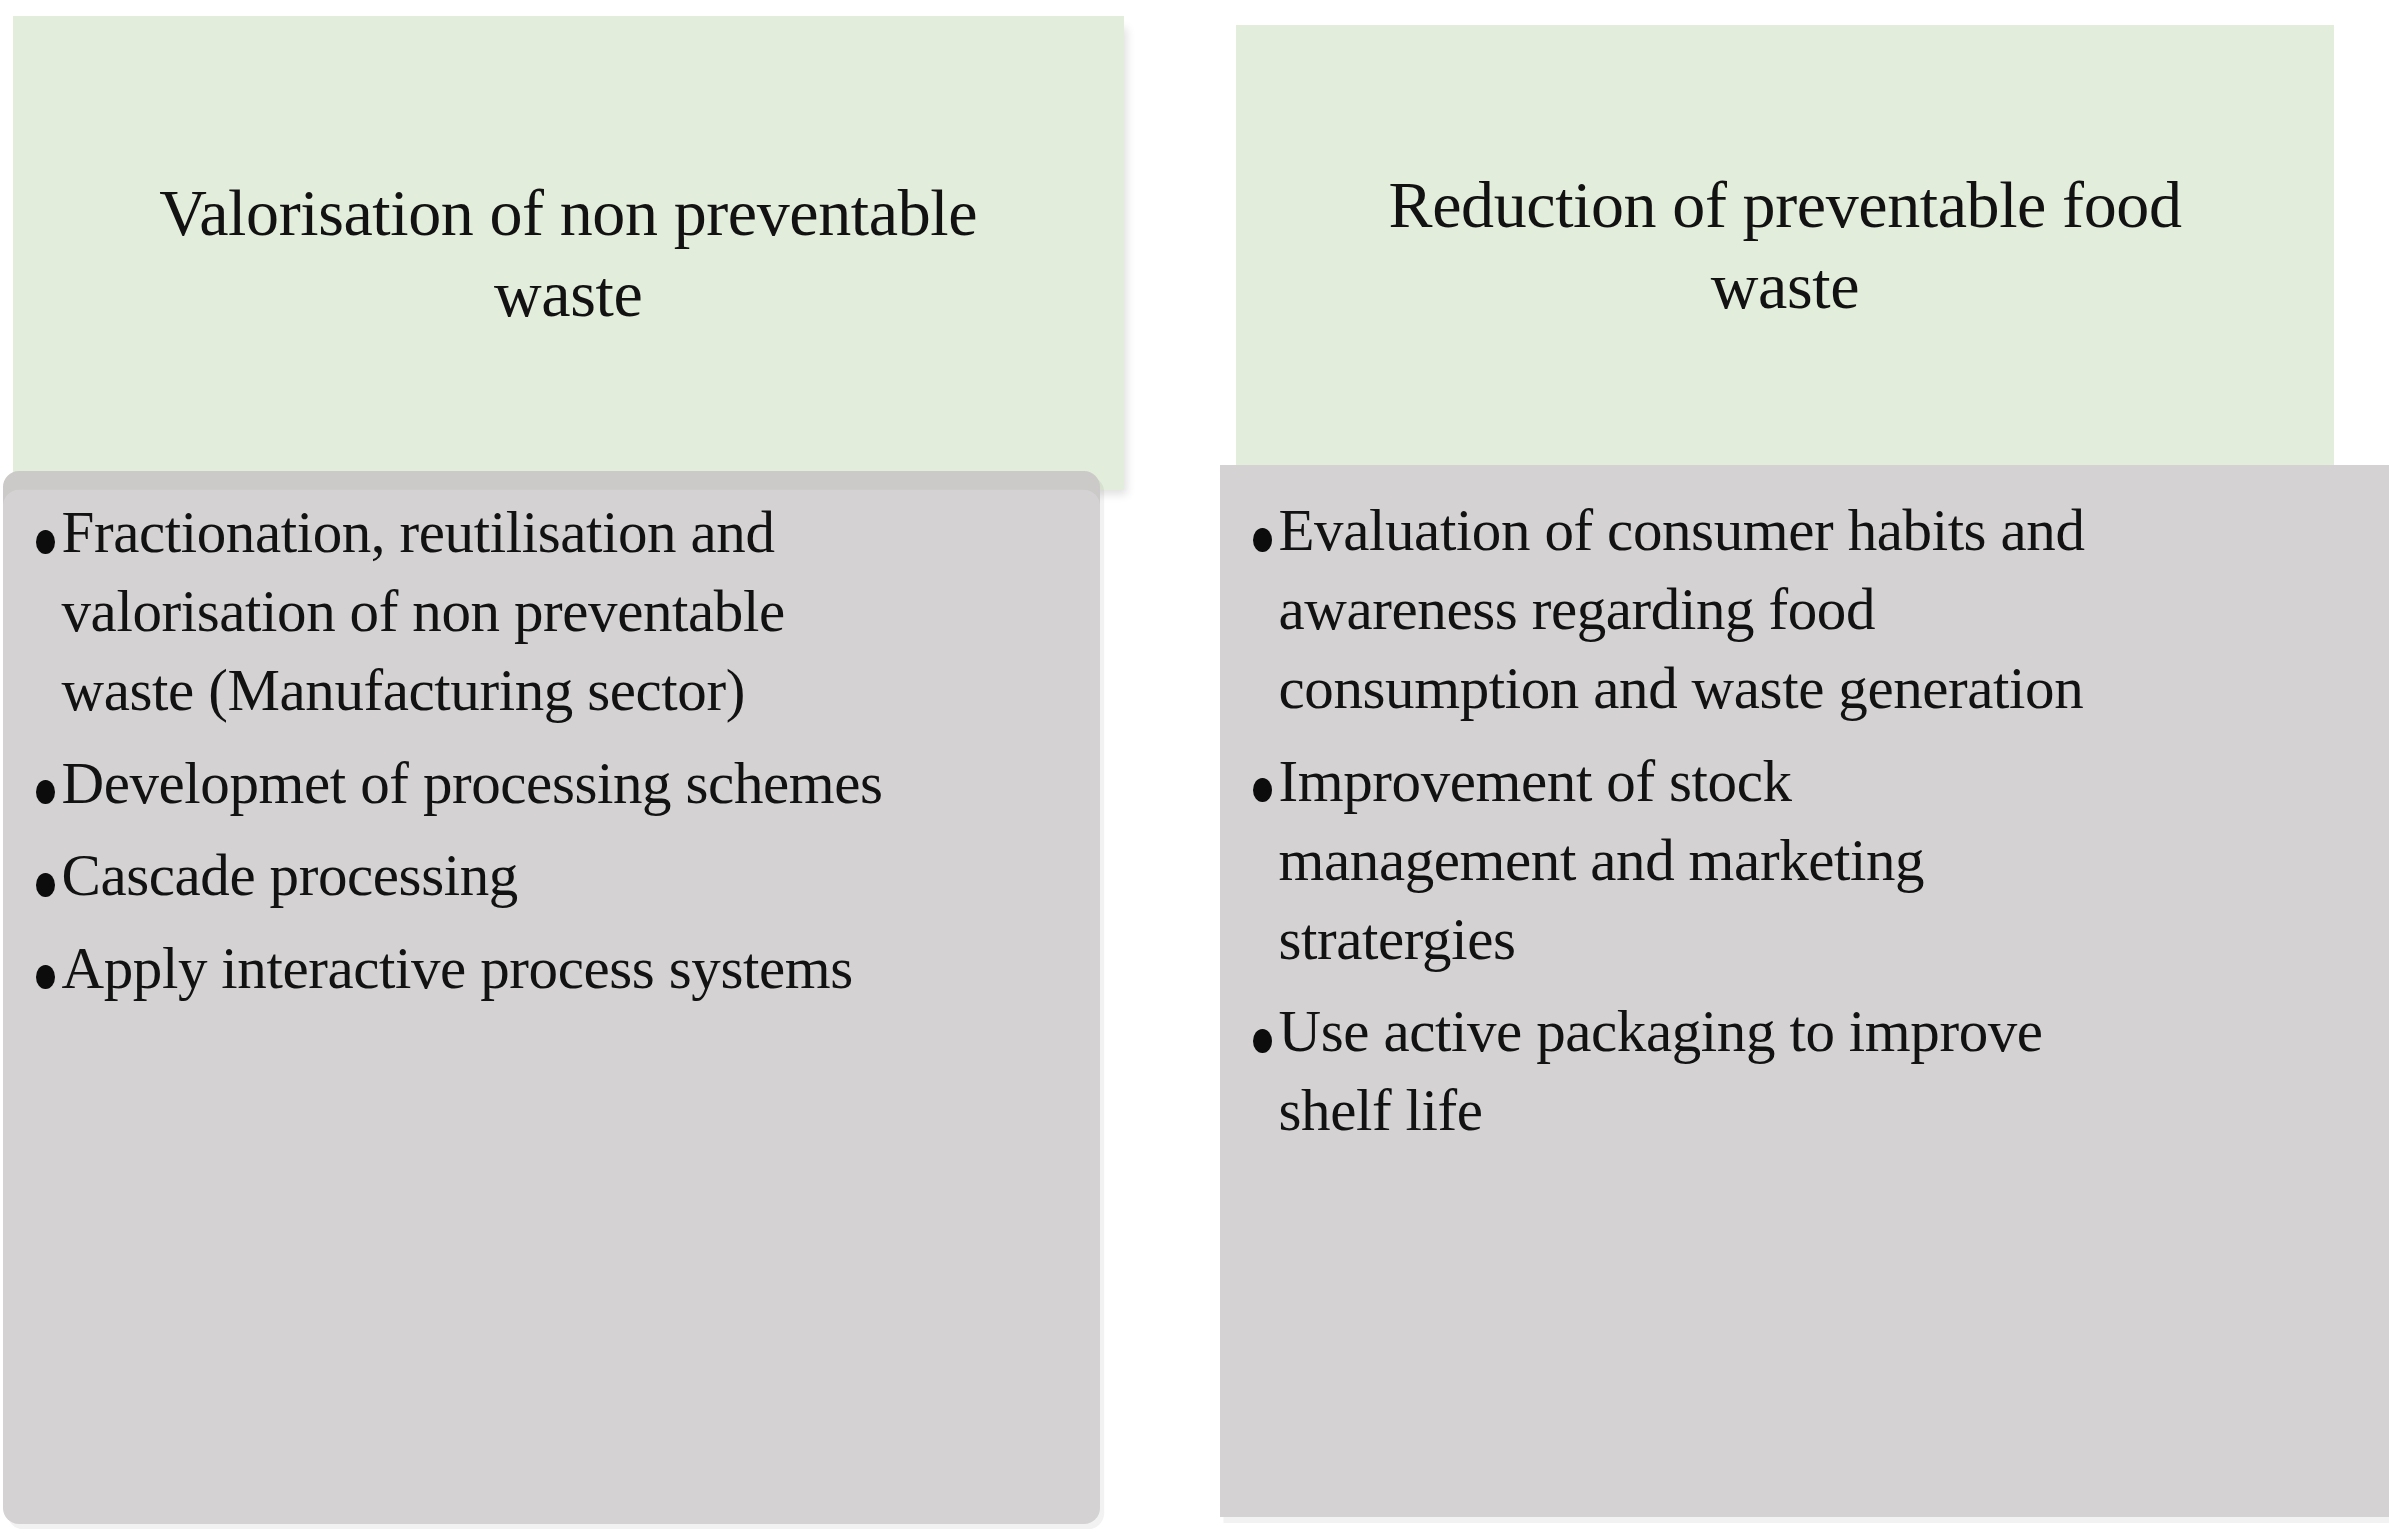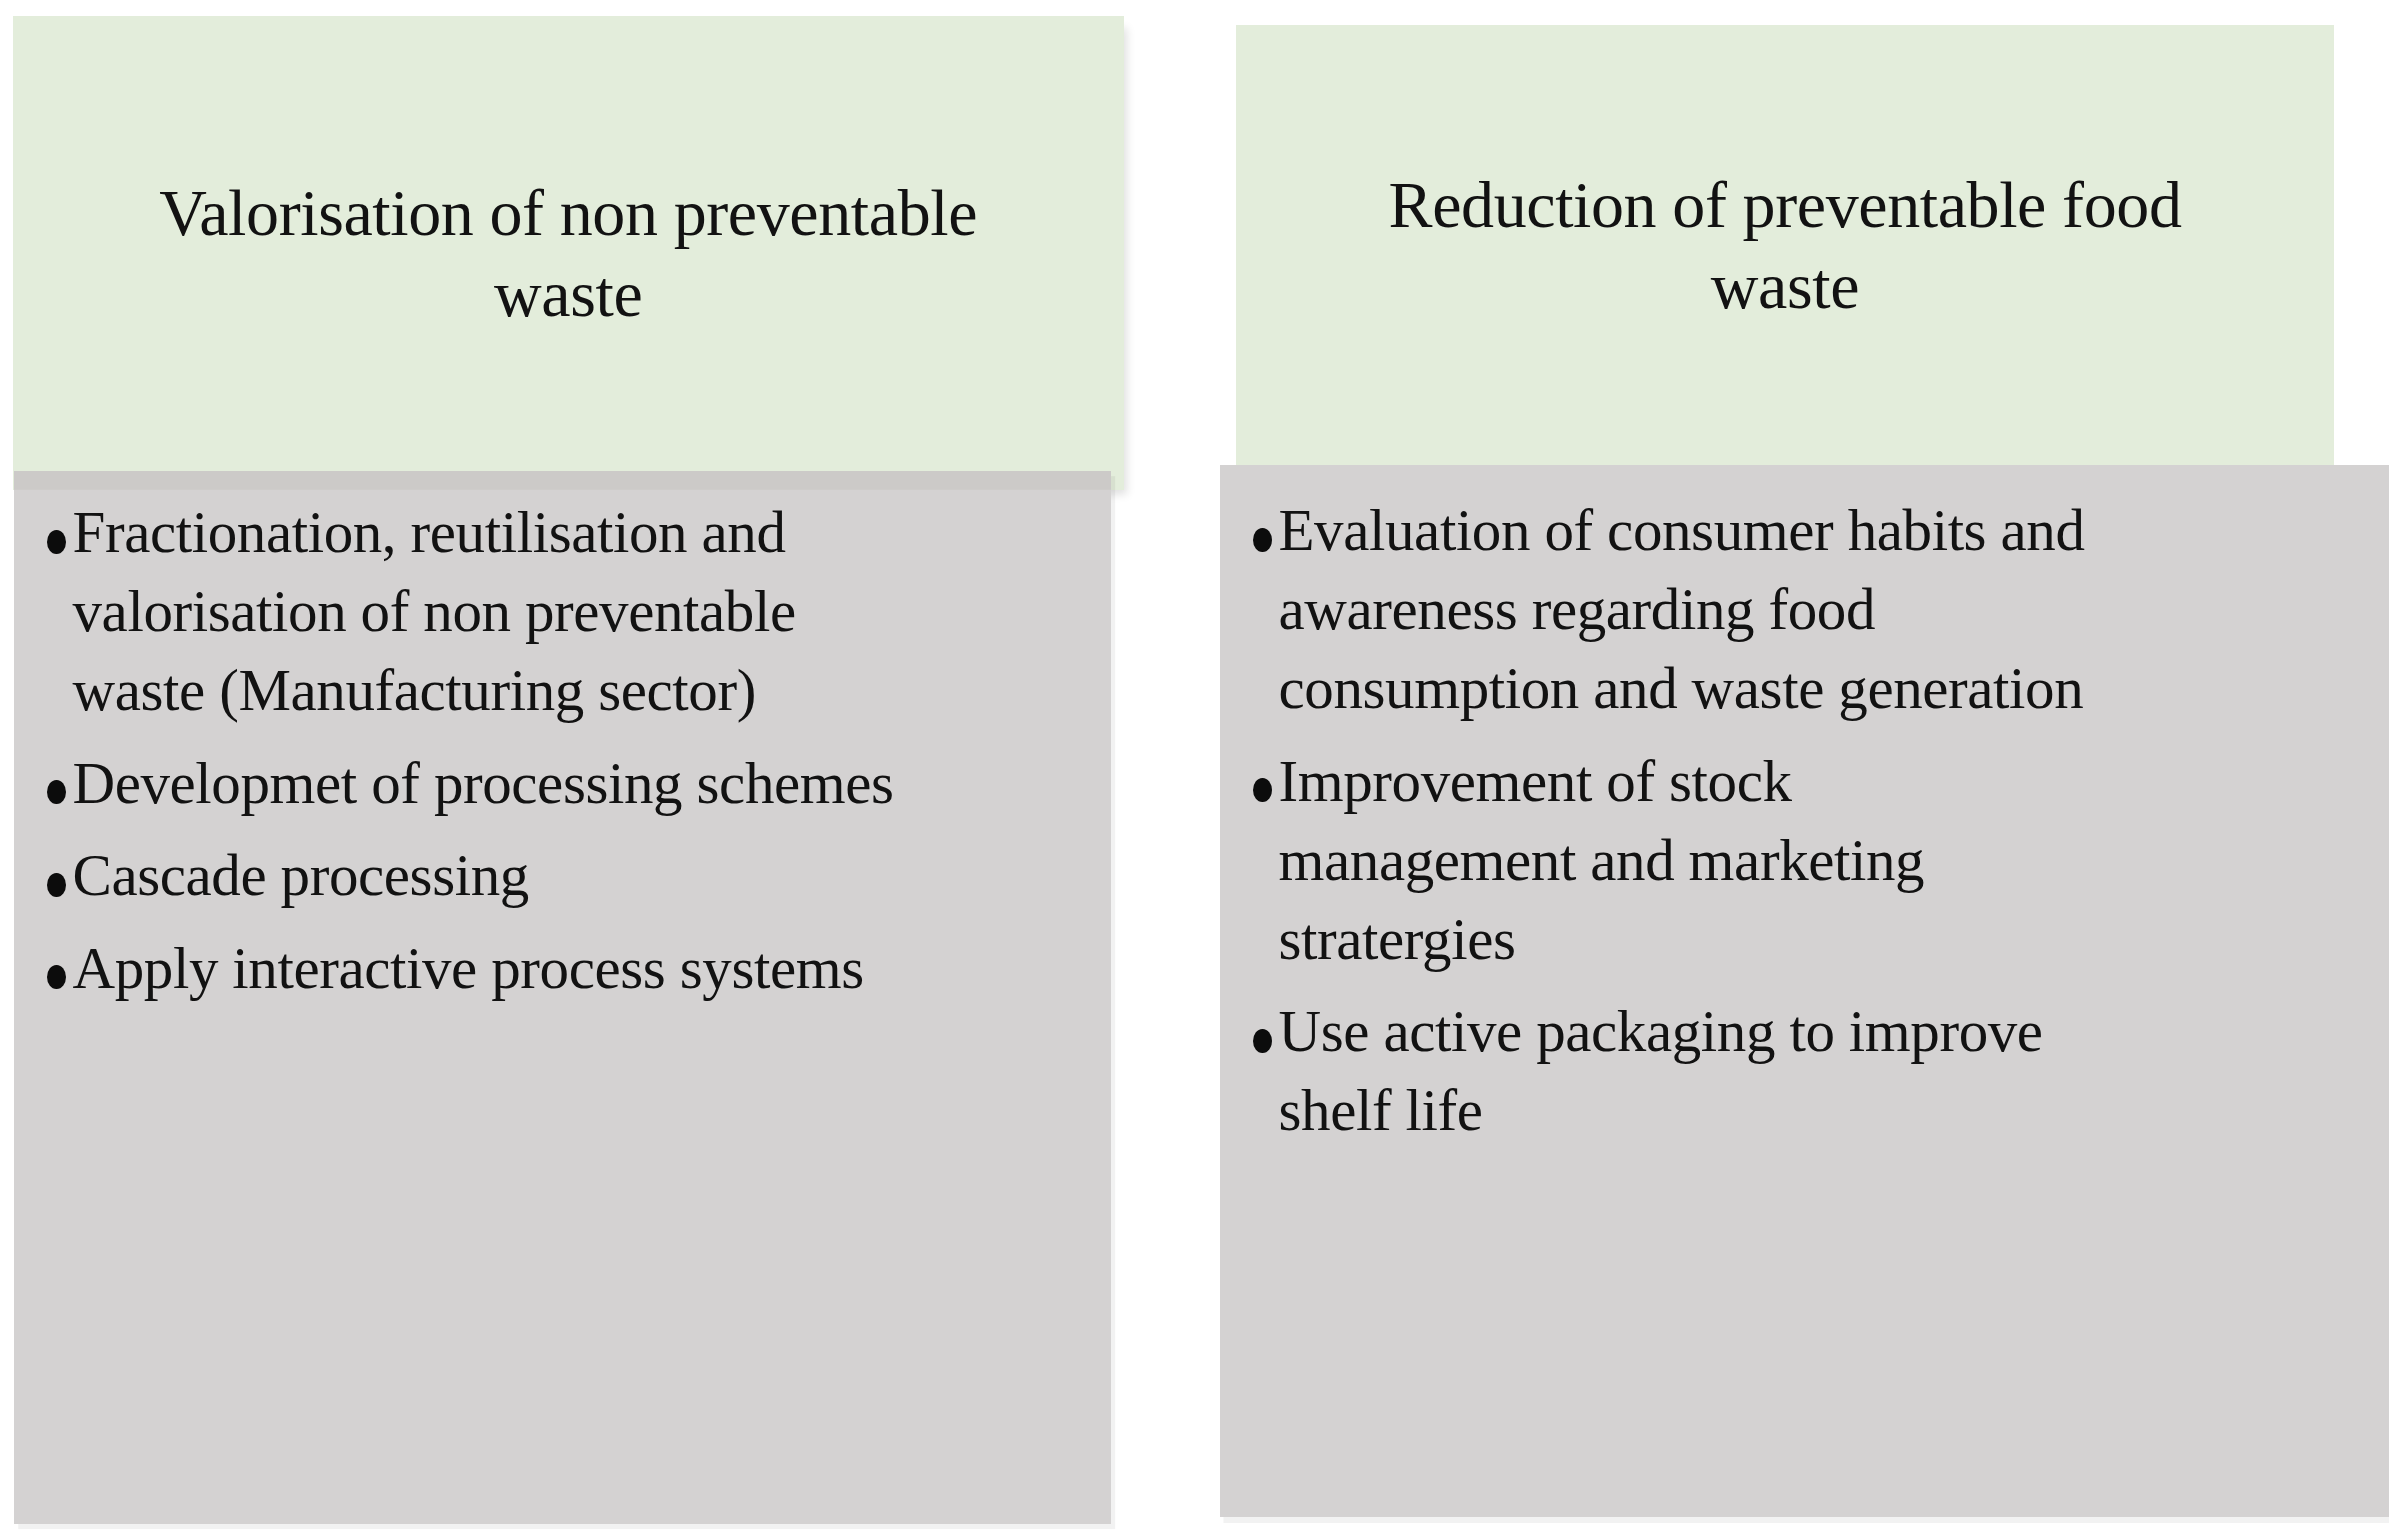--- a/index.html
+++ b/index.html
@@ -66,23 +66,24 @@
     margin-right:6.8px;
     vertical-align:-1.7px;
   }
   
   .hdr-left{
     left:12.7px; top:16px;
     width:1111px; height:474px;
     box-shadow:6.8px 8.5px 8.5px -3.4px rgba(0,0,0,0.12);
   }
   .body-left{
-    left:14px; top:471px;
+    left:3px; top:471px;
     width:1097px; height:1053px;
     box-shadow:inset 0 18.7px 0 rgba(95,95,75,0.07), 4.2px 5.1px 0 rgba(0,0,0,0.05);
+    border-radius:16px;
   }
   .body-left ul{ padding:22px 17px 0 33px; }
   
   .hdr-right{
     left:1236px; top:25px;
     width:1098px; height:440px;
   }
   .body-right{
     left:1220px; top:465px;
     width:1296px; height:1052px;

